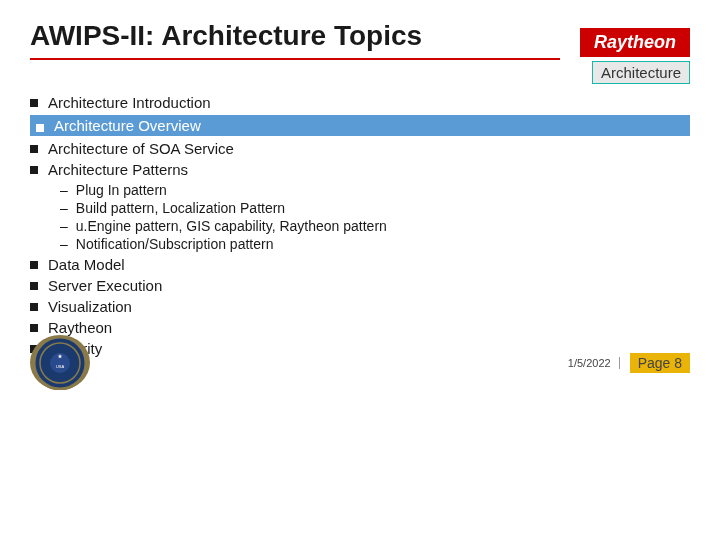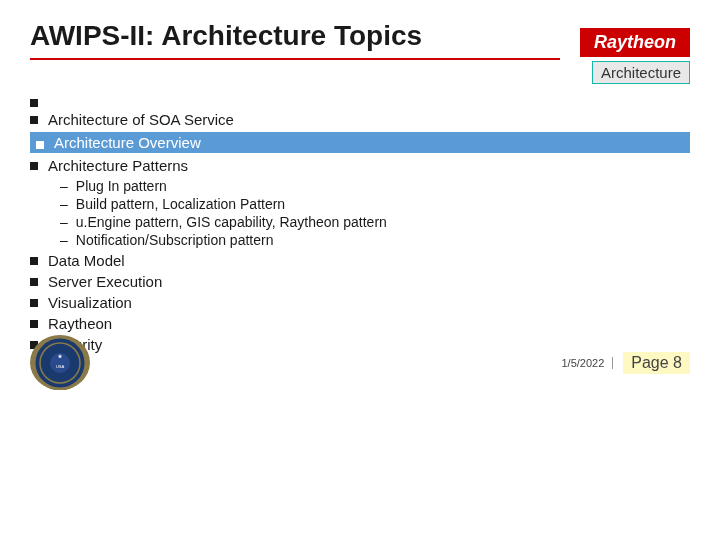--- a/index.html
+++ b/index.html
@@ -168,24 +168,24 @@
 
     .footer-date {
       font-size: 11px;
       color: #444;
       margin-right: 0;
       padding-right: 8px;
       border-right: 1px solid #999;
     }
 
     .footer-page {
-      font-size: 16px;
+      font-size: 14px;
       color: #444;
       padding-left: 8px;
-      background: #fef9c3;
+      background: #eab308;
       padding: 2px 8px;
       text-align: center;
     }
   </style>
 </head>
 <body>
 
 <div class="slide">
 
   <div class="header">
@@ -196,32 +196,33 @@
       <div class="raytheon-logo">Raytheon</div>
       <div class="arch-badge">Architecture</div>
     </div>
   </div>
 
   <div class="content">
     <ul class="bullet-list">
 
       <li class="bullet-item">
         <span class="bullet-square"></span>
-      </li>
-
-      <li class="bullet-item">
-        <span class="bullet-square"></span>
-        <span>Architecture of SOA Service</span>
+        <span>Architecture Introduction</span>
       </li>
 
       <li class="bullet-item" style="margin-bottom: 4px;">
         <div class="highlighted-item">
           <span class="bullet-square"></span>
           <span>Architecture Overview</span>
         </div>
+      </li>
+
+      <li class="bullet-item">
+        <span class="bullet-square"></span>
+        <span>Architecture of SOA Service</span>
       </li>
 
       <li class="bullet-item">
         <span class="bullet-square"></span>
         <span>Architecture Patterns</span>
       </li>
 
     </ul>
 
     <ul class="sub-bullets">

